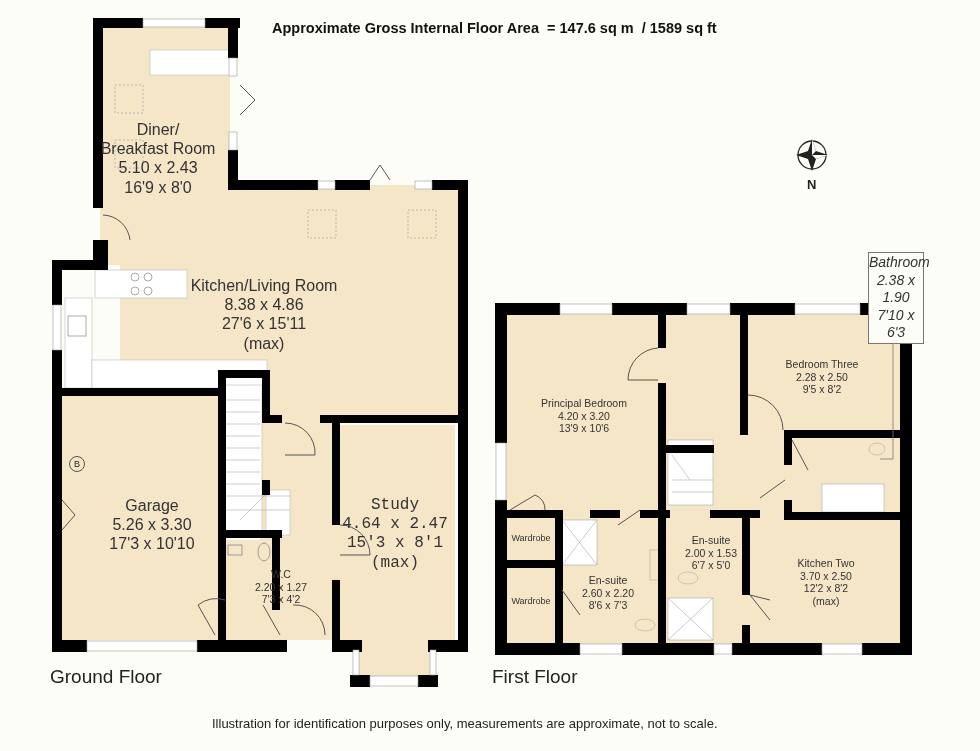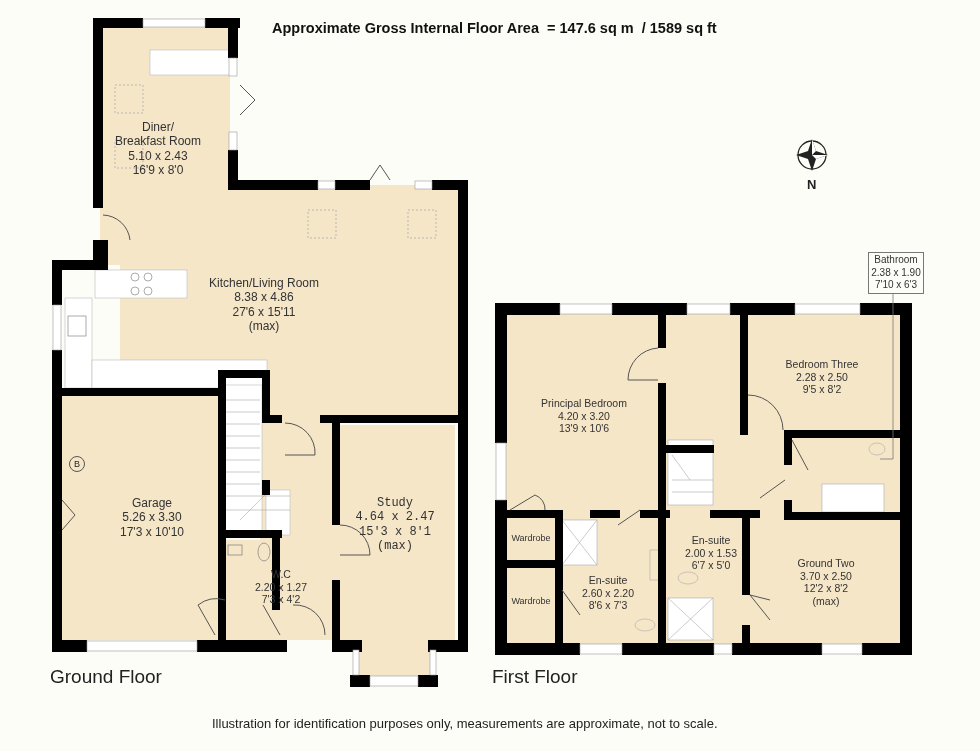--- a/index.html
+++ b/index.html
@@ -4,22 +4,22 @@
 <style>
   html,body{margin:0;padding:0;}
   body{width:980px;height:751px;background:#fdfdf7;position:relative;overflow:hidden;font-family:"Liberation Sans",sans-serif;color:#222;}
   svg{position:absolute;left:0;top:0;}
   .title{position:absolute;left:272px;top:20px;font-weight:bold;font-size:14.5px;white-space:pre;color:#111;}
   .floor-label{position:absolute;font-size:19px;color:#222;}
   .disclaimer{position:absolute;left:212px;top:716px;font-size:13px;color:#222;}
   .room{position:absolute;text-align:center;line-height:1.2;color:#333;transform:translateX(-50%);white-space:nowrap;}
   .room span{display:block;}
   .sm{font-size:10.5px;}
-  .md{font-size:12px;}
-  .bath-box{position:absolute;left:868px;top:252px;width:54px;border:1px solid #777;background:#fdfdf7;font-size:10px;text-align:center;line-height:1.25;padding:1px 0;color:#333;}
+  .md{font-size:16px;}
+  .bath-box{position:absolute;left:868px;top:252px;width:54px;border:1px solid #777;background:#fdfdf7;font-size:14px;text-align:center;line-height:1.25;padding:1px 0;color:#333;font-style:italic;}
   .north{position:absolute;left:807px;top:177px;font-weight:bold;font-size:13px;}
 </style>
 </head>
 <body>
 
 <svg width="980" height="751">
 
   <g fill="#f5e6c8">
     <rect x="100" y="25" width="130" height="160"></rect>
     <rect x="100" y="185" width="360" height="235"></rect>
@@ -273,20 +273,20 @@
   <span>En-suite</span>
   <span>2.60 x 2.20</span>
   <span>8'6 x 7'3</span>
 </div>
 <div class="room sm" style="left:711px;top:534px;">
   <span>En-suite</span>
   <span>2.00 x 1.53</span>
   <span>6'7 x 5'0</span>
 </div>
 <div class="room sm" style="left:826px;top:557px;">
-  <span>Ground Two</span>
+  <span>Kitchen Two</span>
   <span>3.70 x 2.50</span>
   <span>12'2 x 8'2</span>
   <span>(max)</span>
 </div>
 <div class="floor-label" style="left:492px;top:666px;">First Floor</div>
 
 <div class="disclaimer">Illustration for identification purposes only, measurements are approximate, not to scale.</div>
 
 </body></html>

